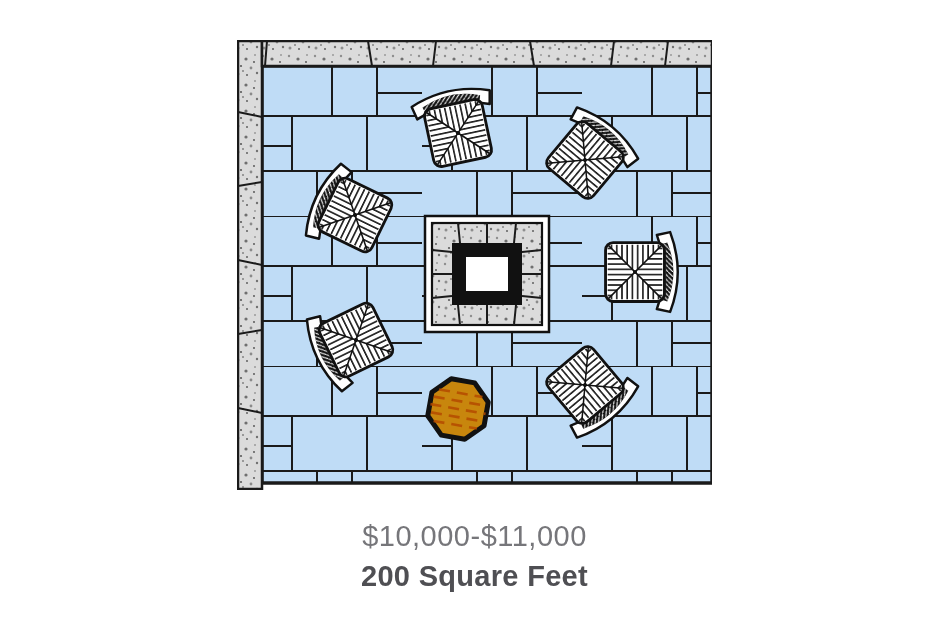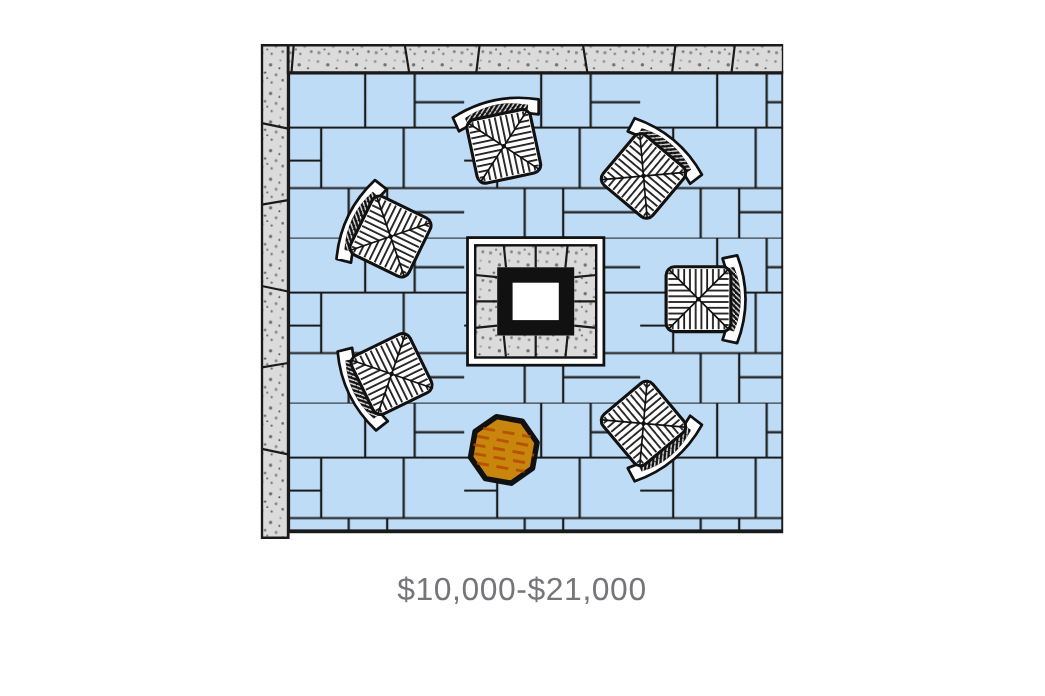--- a/index.html
+++ b/index.html
@@ -144,14 +144,15 @@
   <g>
     <g transform="translate(458 409) rotate(10)">
       <polygon class="table-top" points="28.6,11.9 11.9,28.6 -11.9,28.6 -28.6,11.9 -28.6,-11.9 -11.9,-28.6 11.9,-28.6 28.6,-11.9"></polygon>
       <path class="grain" d="M-22 -16 H22 M-26 -8 H26 M-28 0 H28 M-26 8 H26 M-22 16 H22"></path>
     </g>
   </g>
 </svg>
 </div>
 
 <div class="caption">
-  <div class="price">$10,000-$21,000</div>
+  <div class="price">$10,000-$11,000</div>
+  <div class="area">200 Square Feet</div>
 </div>
 
 </body></html>

